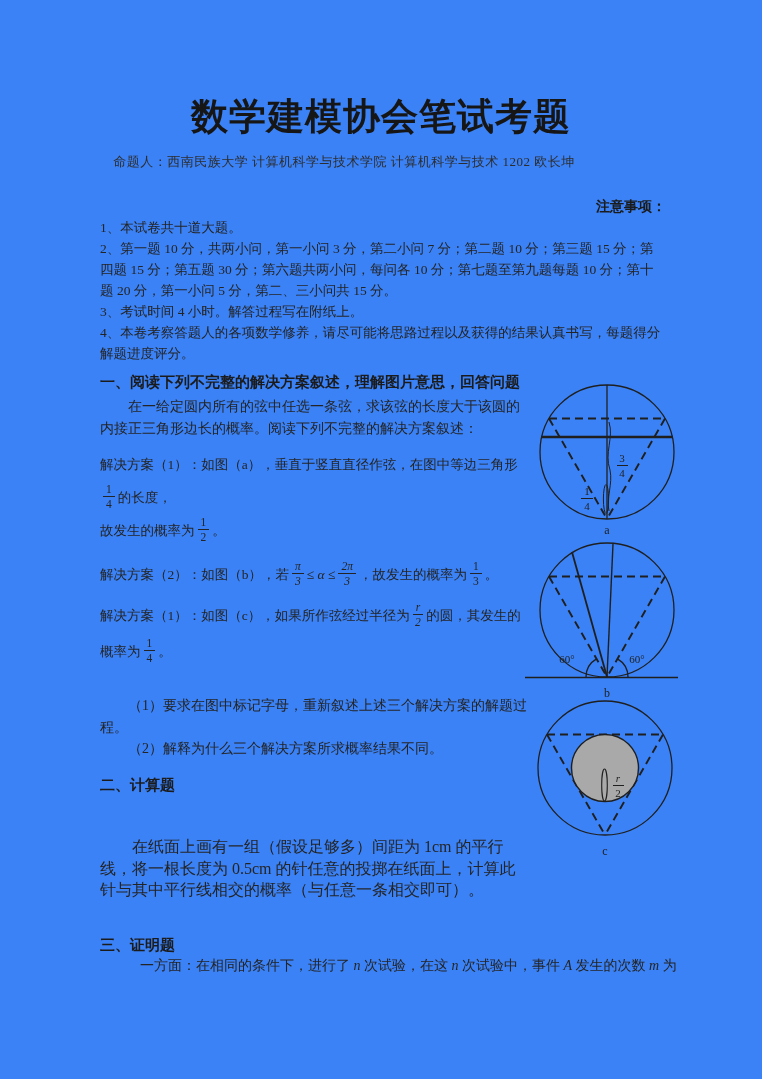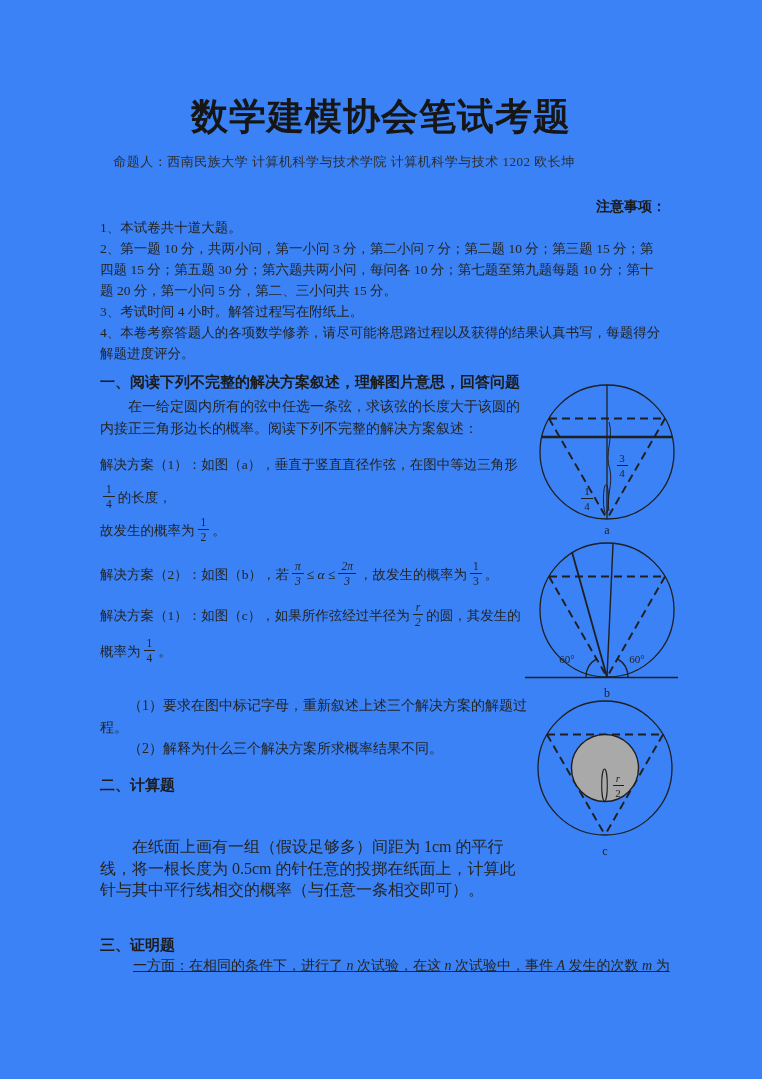--- a/index.html
+++ b/index.html
@@ -28,21 +28,21 @@
   .frac{
     display:inline-block;vertical-align:middle;text-align:center;
     line-height:1.05;font-size:11.5px;margin:0 3px;position:relative;top:-2px;
   }
   .frac .fn{display:block;padding:0 3px 1px;border-bottom:1px solid #242424;}
   .frac .fd{display:block;padding-top:1px;}
   .math{font-style:italic;}
   .subq{position:absolute;left:100px;width:434px;font-size:14px;line-height:21.5px;}
   .subq p{margin:0;text-indent:2em;}
   .q2-body{position:absolute;top:836px;left:100px;width:426px;font-size:16px;line-height:21.5px;text-indent:2em;}
-  .q3-body{position:absolute;top:955px;left:105px;width:600px;font-size:14px;line-height:21.5px;text-indent:2em;white-space:nowrap;text-decoration:underline;}
+  .q3-body{position:absolute;top:955px;left:112px;width:600px;font-size:14px;line-height:21.5px;text-indent:2em;white-space:nowrap;}
   svg{position:absolute;}
   svg text{font-family:"Liberation Serif","DejaVu Serif",serif;fill:#1f1f1f;}
 </style>
 </head>
 <body>
 
 <div class="page">
 
   <div class="page-title">数学建模协会笔试考题</div>
   <div class="author-line">命题人：西南民族大学 计算机科学与技术学院 计算机科学与技术 1202 欧长坤</div>

